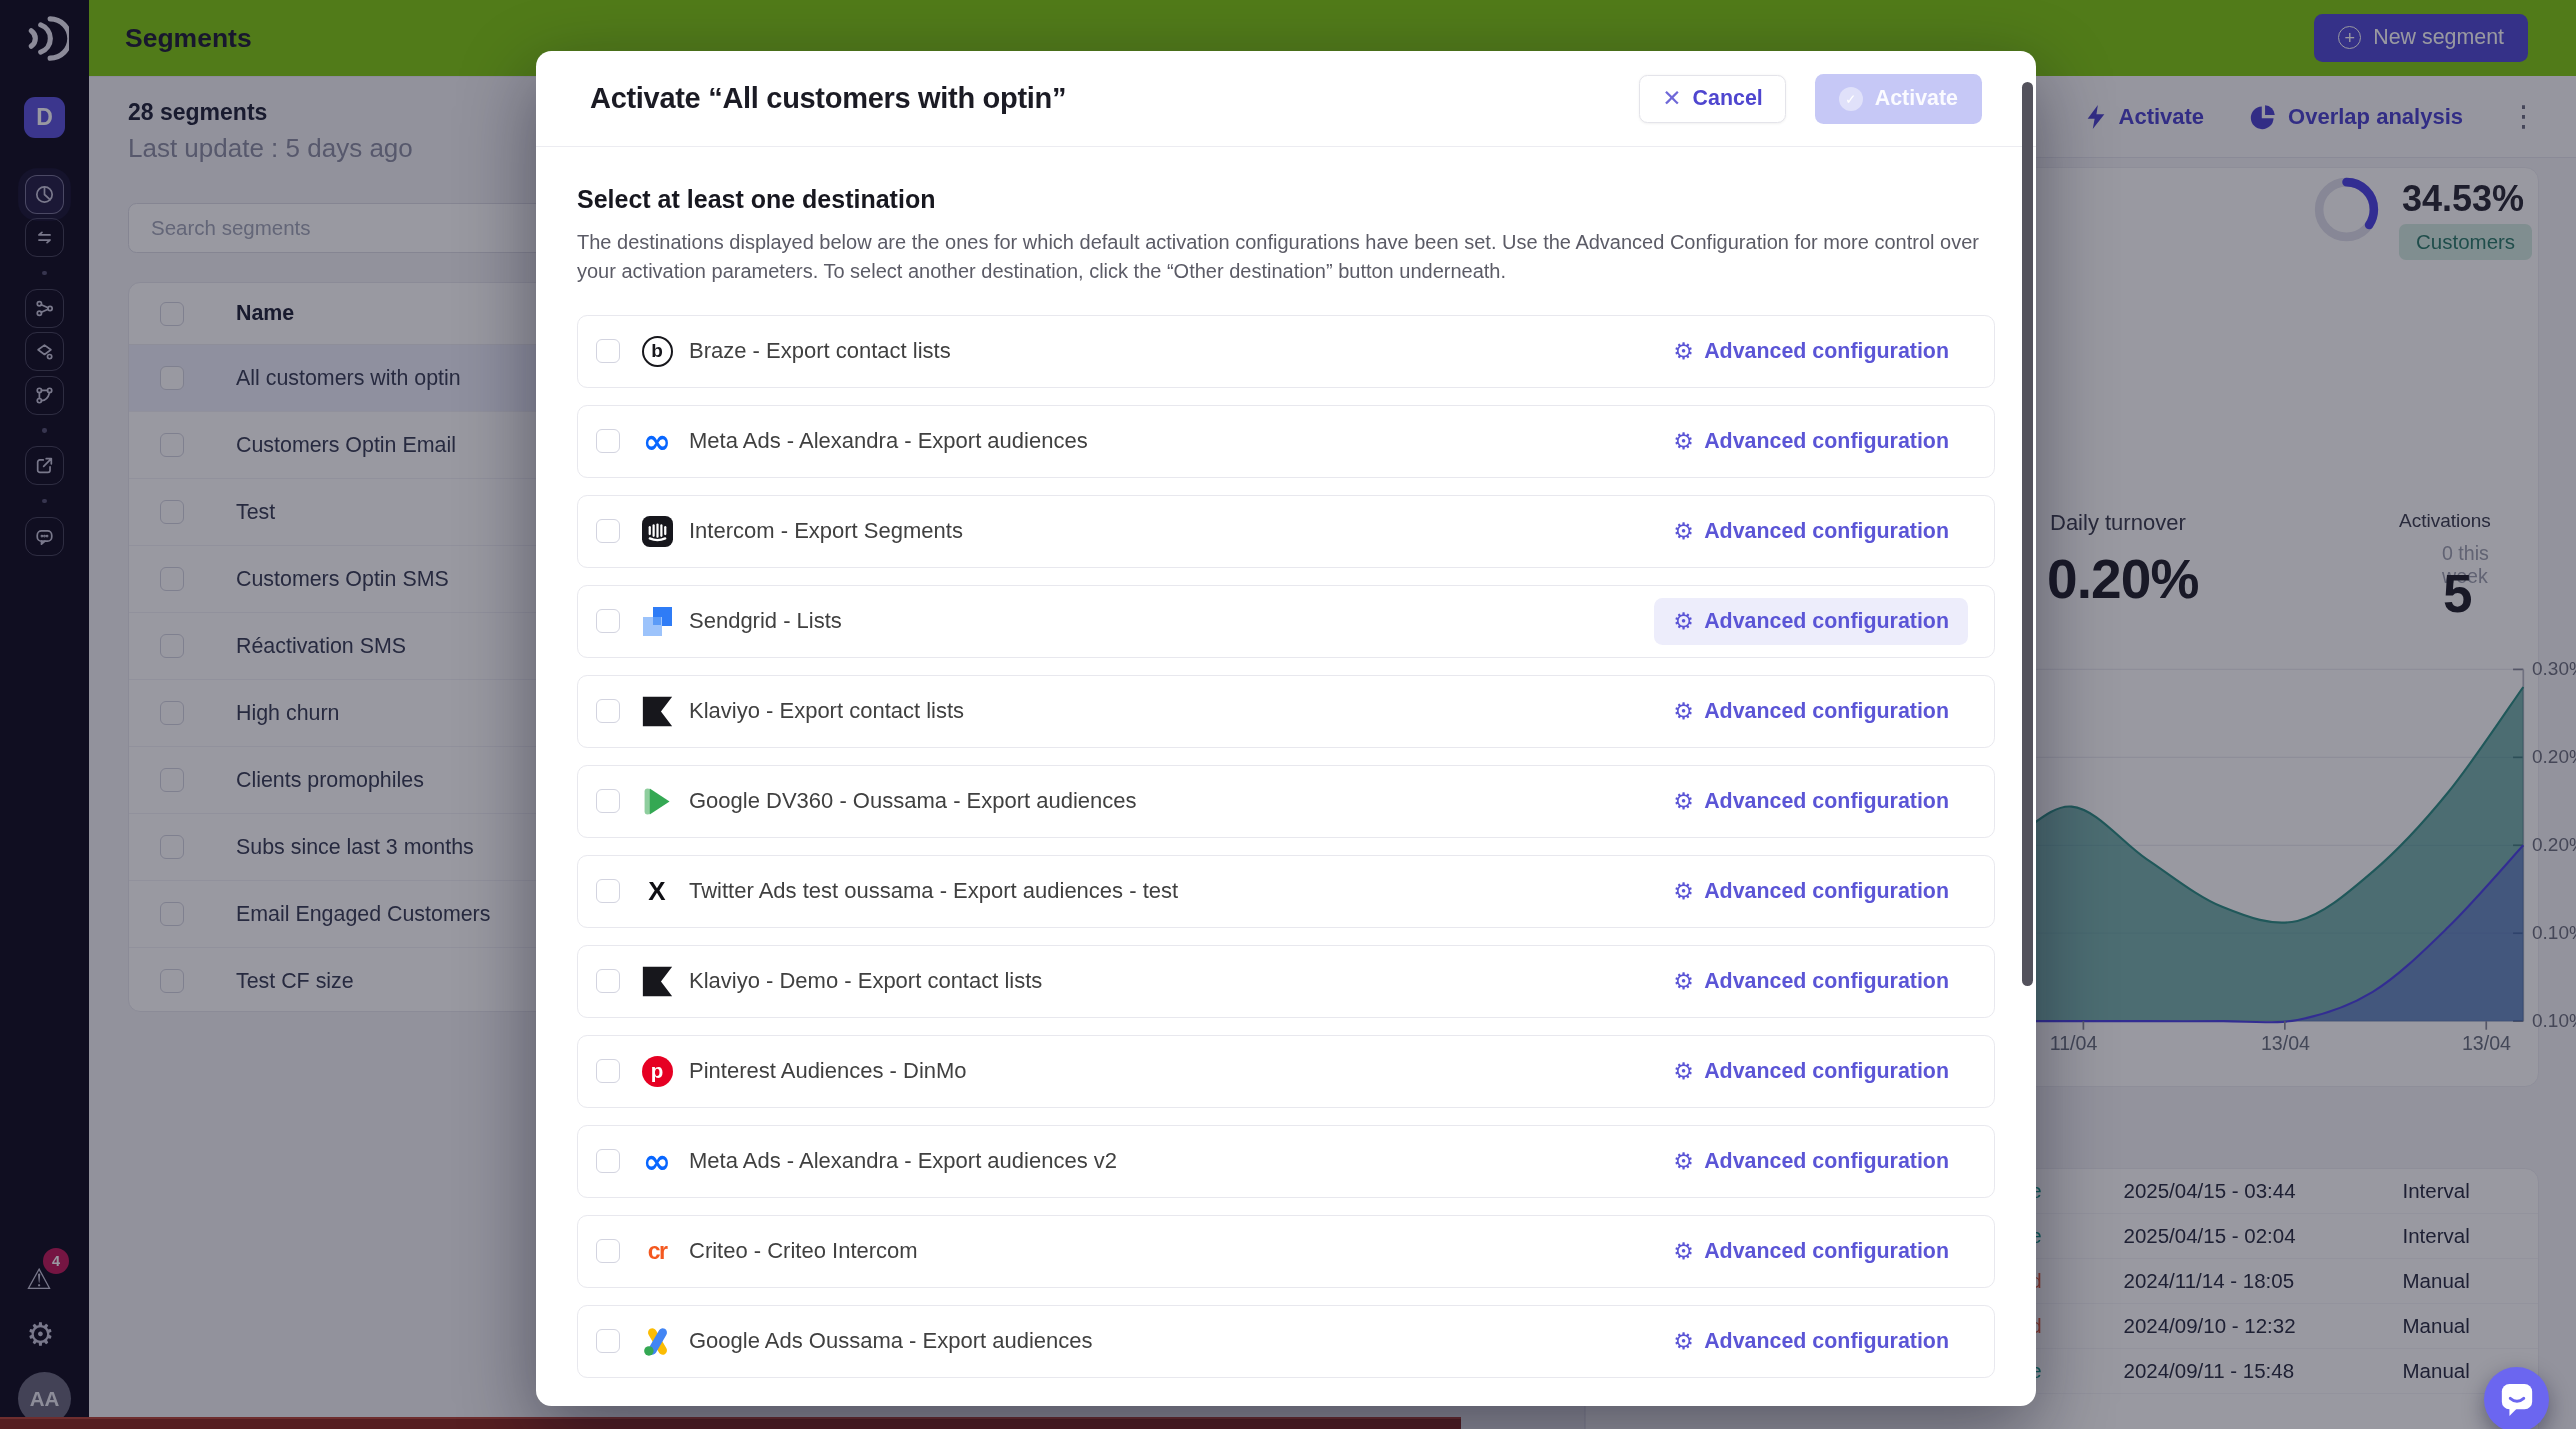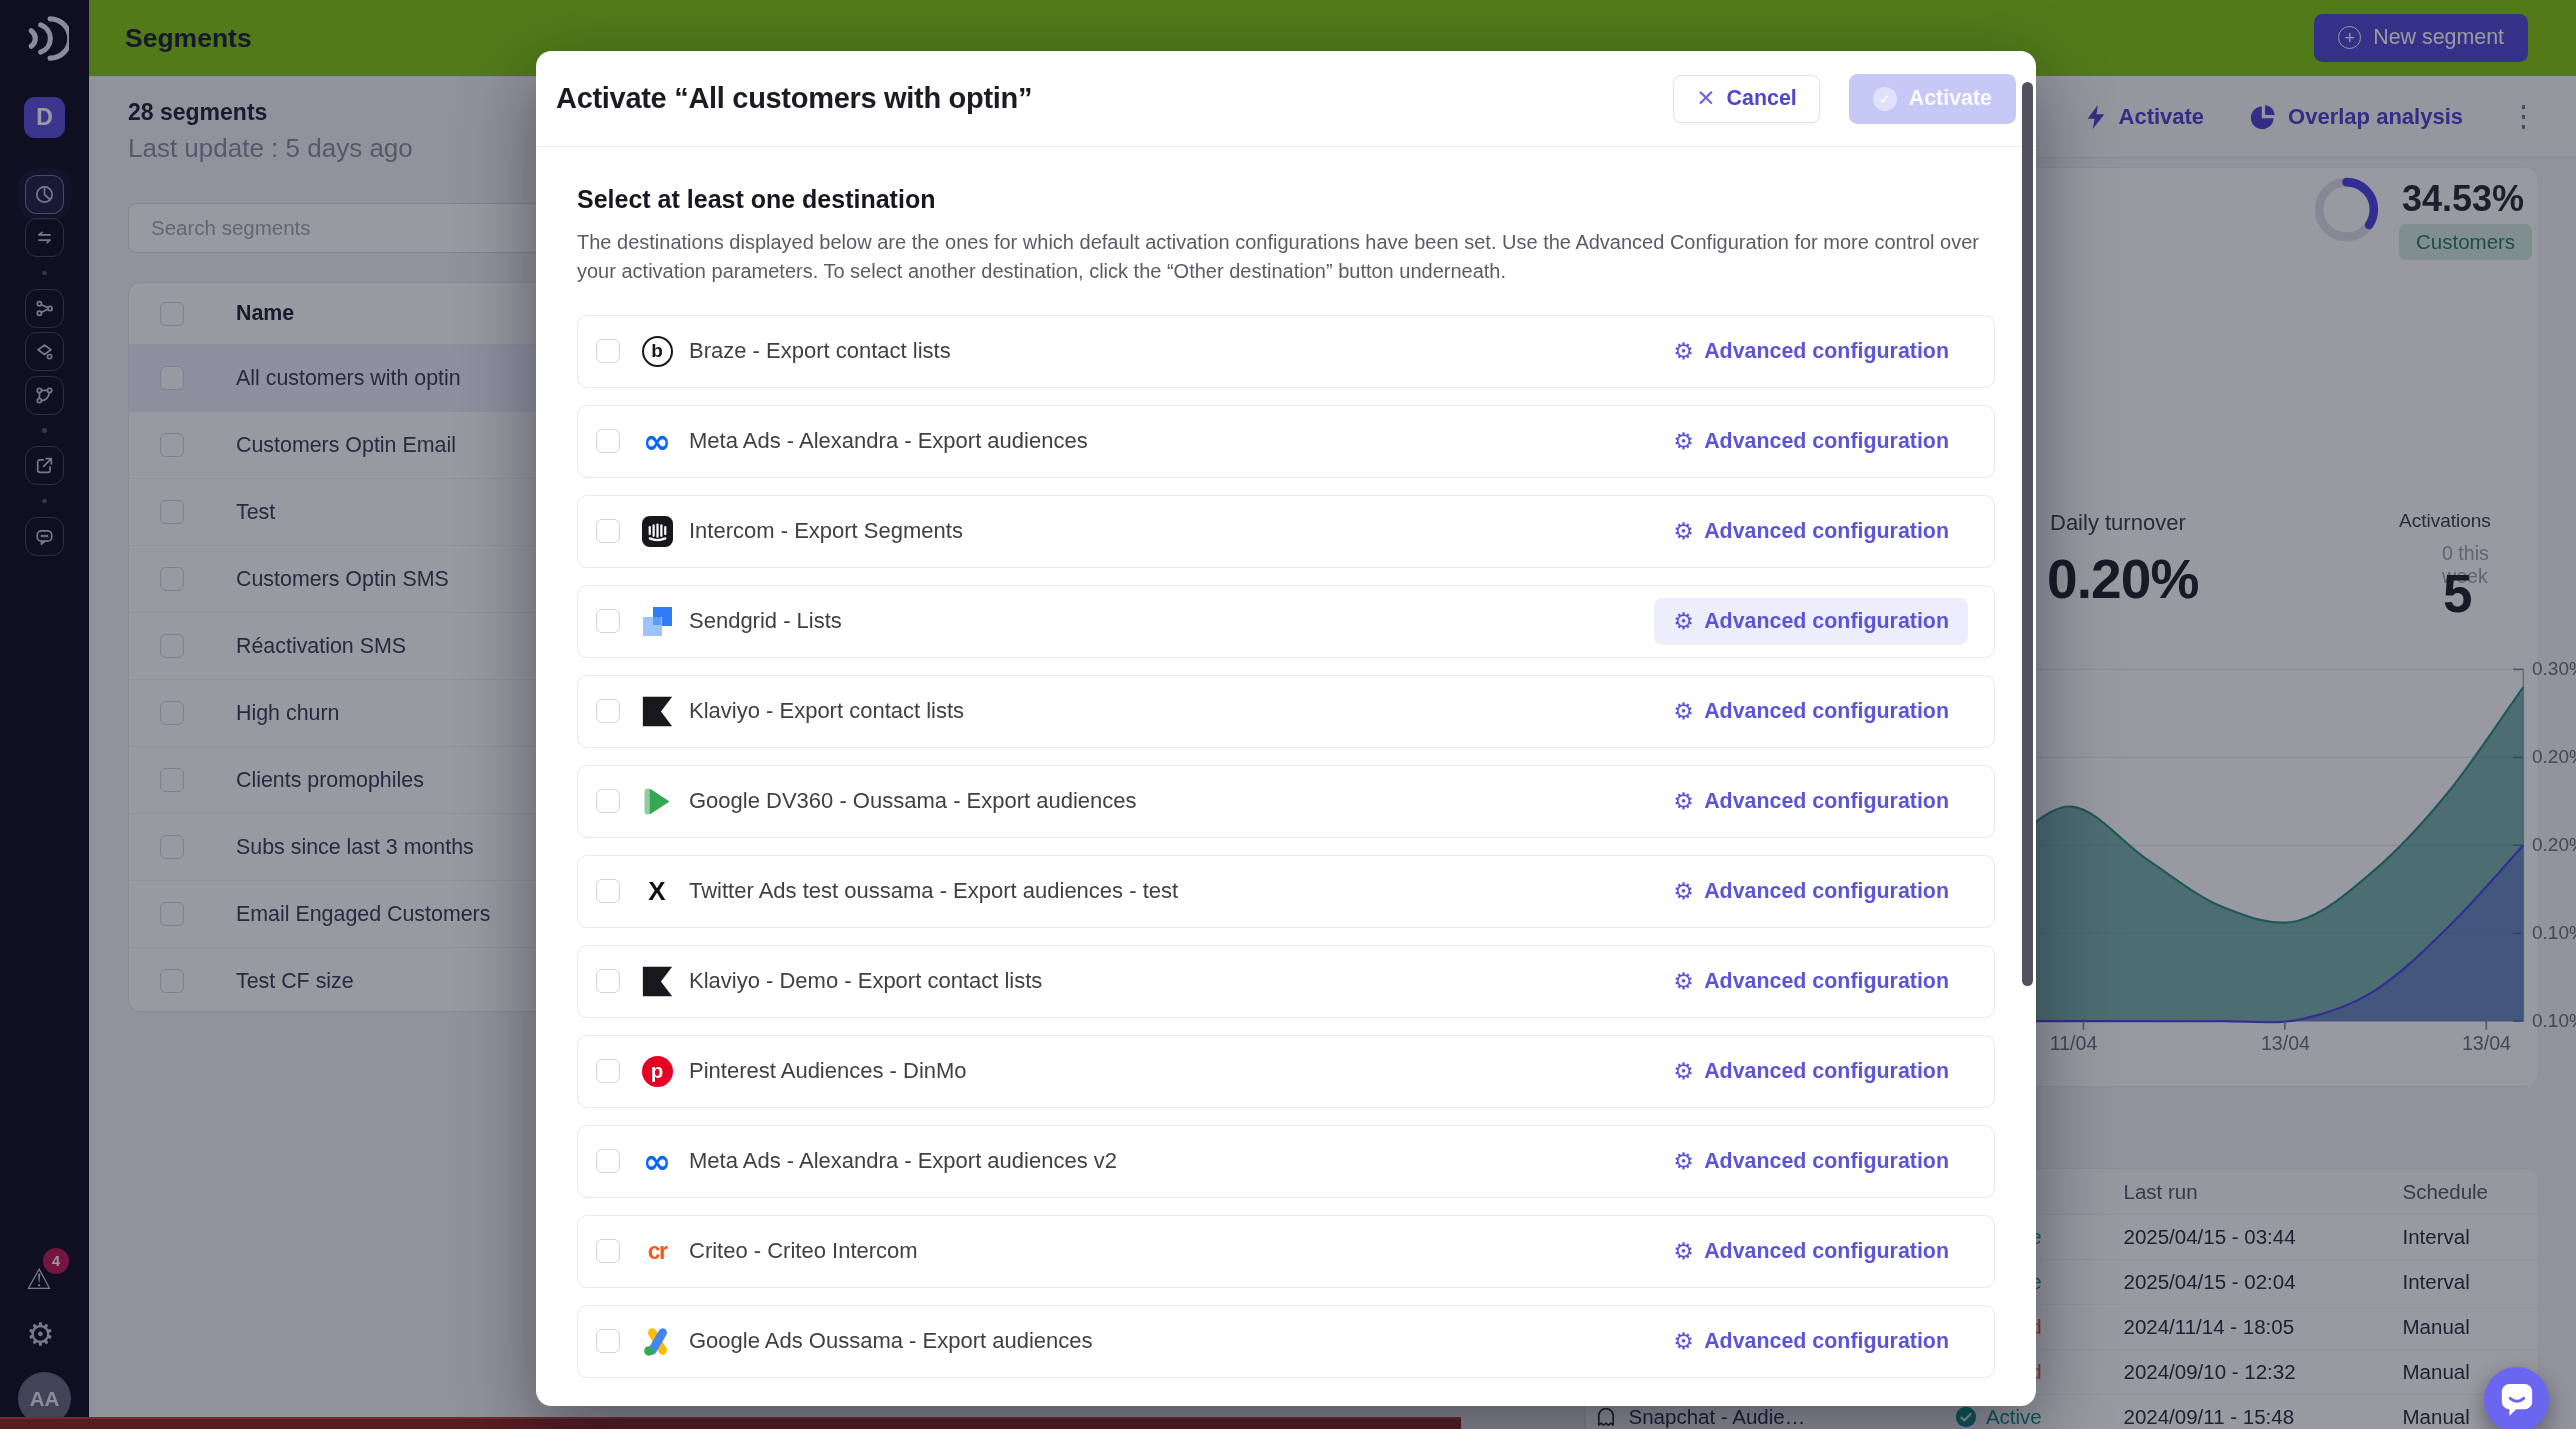--- a/index.html
+++ b/index.html
@@ -75,21 +75,21 @@
   .run-status{display:flex;align-items:center;gap:9.4px;font-weight:500;}
   .st-Active{color:#0f9484;}
   .st-Failed{color:#dd5a3a;}
 
   .redbar{position:absolute;left:0;bottom:0;width:1461px;height:11px;background:#8c2b24;border-top:2.6px solid #b5483c;z-index:3;}
 
   
   .overlay{position:absolute;inset:0;background:rgba(13,11,31,.42);z-index:50;}
   .modal{position:absolute;left:536px;top:51px;width:1500px;height:1355px;background:#fff;border-radius:15.4px;z-index:60;
     box-shadow:0 26px 77px rgba(10,10,30,.45);}
-  .modal-header{position:absolute;left:0;top:0;right:0;height:96px;border-bottom:0.9px solid #ececf1;display:flex;align-items:center;padding:0 20px;box-sizing:border-box;}
+  .modal-header{position:absolute;left:0;top:0;right:0;height:96px;border-bottom:0.9px solid #ececf1;display:flex;align-items:center;padding:0 54px;box-sizing:border-box;}
   .modal-title{font-size:29px;font-weight:700;color:#1b1b24;letter-spacing:-0.3px;}
   .modal-actions{margin-left:auto;display:flex;gap:29px;align-items:center;}
   .btn-cancel{height:46px;padding:0 22px;border:0.9px solid #e4e4ea;border-radius:8.5px;color:#4f46cf;font-size:21.4px;font-weight:600;
     display:flex;align-items:center;gap:11px;background:#fff;box-shadow:0 0.9px 2.6px rgba(0,0,0,.06);cursor:pointer;}
   .x-ico{font-size:23px;font-weight:400;line-height:1;color:#6f68d8;}
   .btn-activate{height:50px;padding:0 24px;border-radius:8.5px;background:#c6c8f6;color:#fbfbff;font-size:21.4px;font-weight:600;
     display:flex;align-items:center;gap:12px;cursor:default;}
   .check-ico{width:24px;height:24px;border-radius:50%;background:rgba(255,255,255,.45);color:#fff;display:flex;align-items:center;justify-content:center;font-size:13.7px;}
   .modal-body{position:absolute;left:41px;right:41px;top:96px;bottom:0;overflow:hidden;}
   .section-title{margin-top:38px;font-size:25px;font-weight:700;color:#17171f;}
@@ -308,26 +308,20 @@
           <div class="ylab" style="top: 666px;">0.20%</div>
           <div class="ylab" style="top: 754px;">0.10%</div>
           <div class="ylab" style="top: 842px;">0.10%</div>
           <div class="xlab" style="left: 415px;">11/04</div>
           <div class="xlab" style="left: 627px;">13/04</div>
           <div class="xlab" style="left: 828px;">13/04</div>
         </div>
     </div>
 
     <div class="runs-card">
-      <div class="runs-head">
-        <span></span>
-          <span></span>
-        <span>Last run</span>
-        <span>Schedule</span>
-      </div>
       <div id="runs-rows">
           <div class="runs-row">
             <span class="run-name">
               <span></span>
             </span>
     <span class="run-status st-Active">
               <svg width="22" height="22" viewBox="0 0 26 26">
                 <circle cx="13" cy="13" r="12" fill="#0d9488"></circle>
                 <path d="M7.5 13.5 l3.5 3.5 L18.5 9.5" stroke="#fff" stroke-width="2.6" fill="none" stroke-linecap="round" stroke-linejoin="round"></path>
               </svg>

